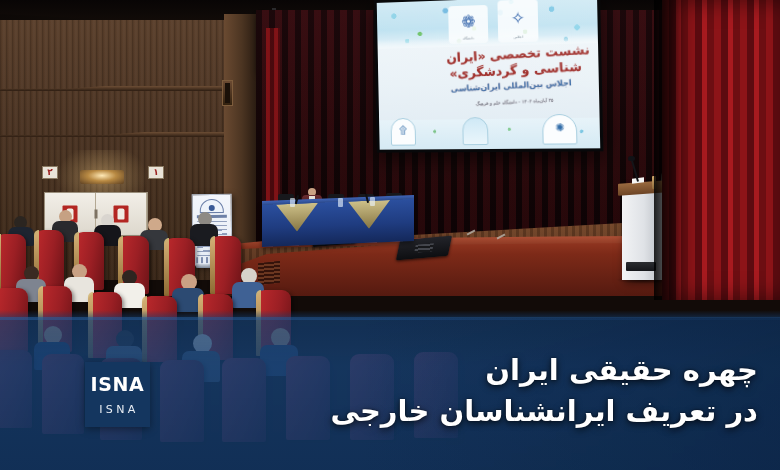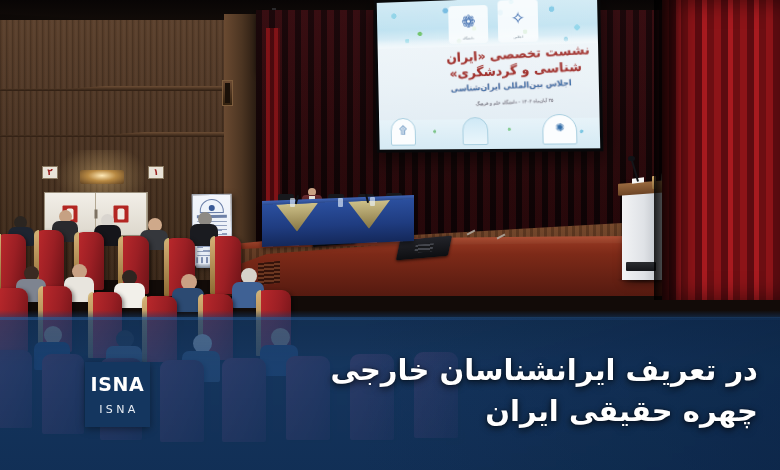--- a/index.html
+++ b/index.html
@@ -621,17 +621,17 @@
     <span class="ov-edge"></span>
     <span class="ov-right-dark"></span>
   </div>
 
   <div class="layer isna">
     <span class="isna-main">ISNA</span>
     <span class="isna-sub">ISNA</span>
   </div>
 
   <div class="layer headline">
+    <span class="hl-line">چهره حقیقی ایران</span>
     <span class="hl-line">در تعریف ایرانشناسان خارجی</span>
-    <span class="hl-line">چهره حقیقی ایران</span>
   </div>
 
 </div>
 
 </body></html>

